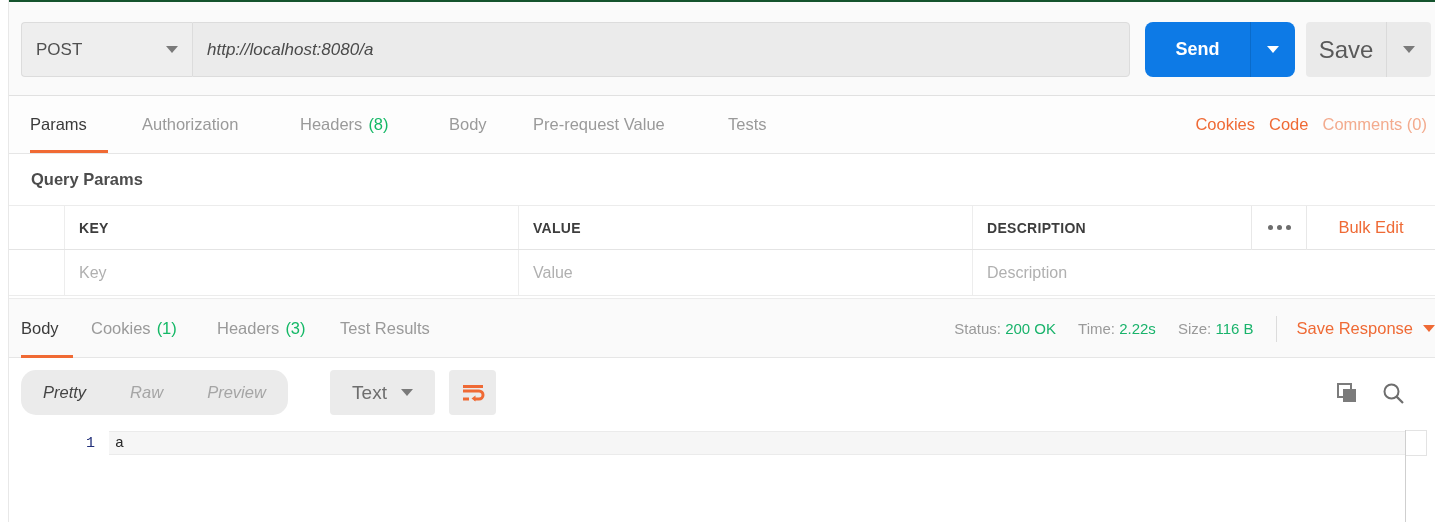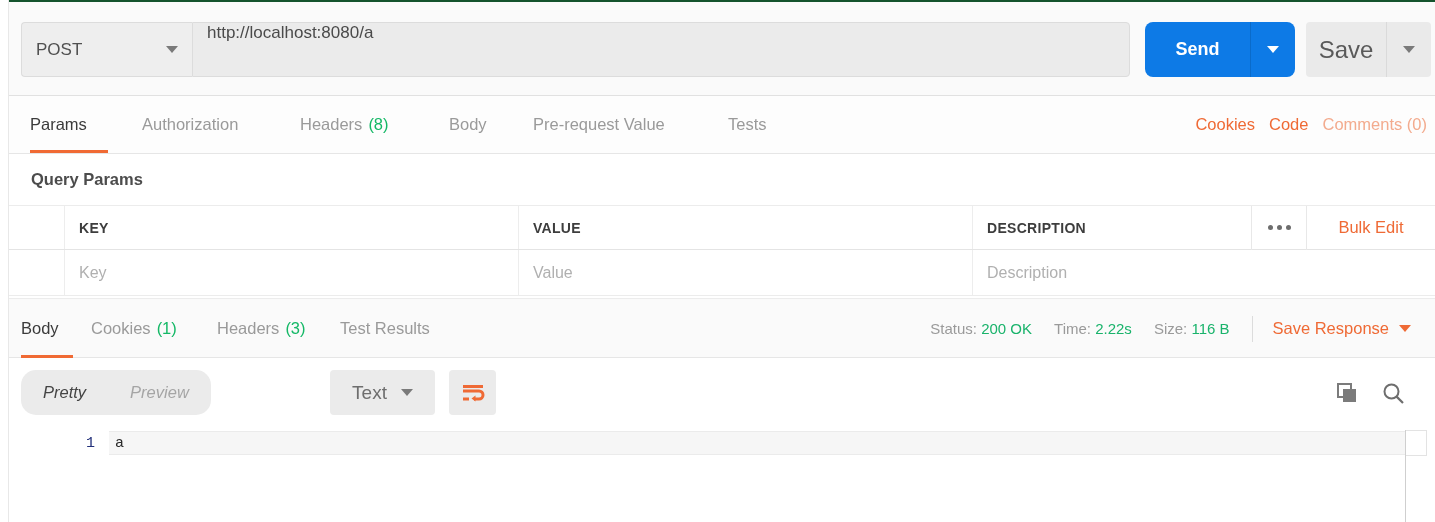--- a/index.html
+++ b/index.html
@@ -53,25 +53,26 @@
     border-left: 6px solid transparent;
     border-right: 6px solid transparent;
     border-top: 7px solid #7a7a7a;
   }
   .url-input {
     position: absolute; left: 183px; top: 20px;
     width: 938px; height: 55px;
     background: #ebebeb;
     border: 1px solid #dcdcdc;
     border-radius: 0 4px 4px 0;
-    display: flex; 
+    display: flex; align-items: center;
     padding: 0 14px;
     font-size: 17px;
     color: #4a4a4a;
     cursor: text;
+    font-style: italic;
   }
   .send-group {
     position: absolute; left: 1136px; top: 20px;
     height: 55px;
     display: flex;
     border-radius: 8px;
     overflow: hidden;
   }
   .send-btn {
     width: 106px; height: 55px;
@@ -210,21 +211,21 @@
     font-size: 16.5px; color: #9a9a9a; cursor: pointer;
     white-space: nowrap;
   }
   .rtab.active { color: #3b3b3b; }
   .rtab.active::after {
     content: "";
     position: absolute; left: 0; right: 0; bottom: 0;
     height: 3px; background: #f06a34;
   }
   .meta {
-    position: absolute; right: 24px; top: 0; height: 59px;
+    position: absolute; right: 0; top: 0; height: 59px;
     display: flex; align-items: center;
   }
   .meta-item { font-size: 15px; color: #9a9a9a; margin-right: 22px; white-space: nowrap; }
   .meta-item b { color: #19b36b; font-weight: normal; }
   .meta-sep { width: 1px; height: 26px; background: #dcdcdc; margin-right: 20px; }
   .save-resp {
     font-size: 16.5px; color: #ef6a35; cursor: pointer;
     display: flex; align-items: center; gap: 10px; white-space: nowrap;
   }
   .caret-orange {
@@ -456,20 +457,21 @@
       <span class="save-resp">
         <span>Save Response</span>
         <span class="caret-orange"></span>
       </span>
     </div>
   </div>
 
   <div class="body-toolbar">
     <div class="seg">
       <div class="seg-item active">Pretty</div>
+      <div class="seg-item">Raw</div>
       <div class="seg-item">Preview</div>
     </div>
 
     <div class="fmt-btn">
       <span>Text</span>
       <span class="caret-dark"></span>
     </div>
 
     <div class="wrap-btn">
       <svg width="24" height="20" viewBox="0 0 24 20">

